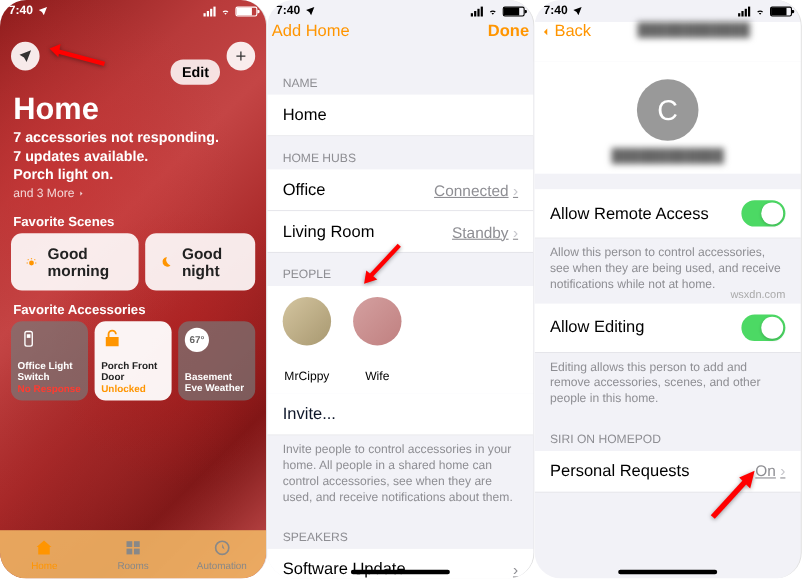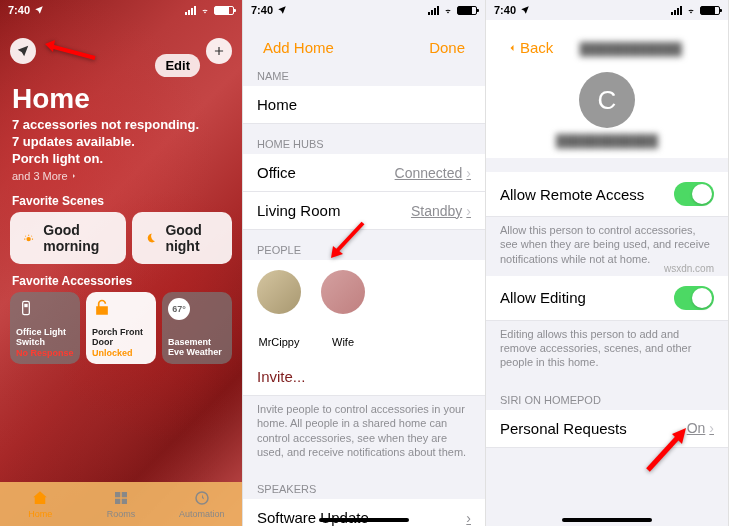--- a/index.html
+++ b/index.html
@@ -1,17 +1,17 @@
 <!DOCTYPE html>
 <html><head>
 <meta charset="utf-8">
 <style>
 * { margin: 0; padding: 0; box-sizing: border-box; font-family: -apple-system, "Helvetica Neue", Arial, sans-serif; }
 body { background: #fff; width: 730px; height: 526px; display: flex; }
-.phone { width: 243px; height: 526px; background: #fff; border-right: 1px solid #e0e0e0; position: relative; overflow: hidden; }
+.phone { width: 243px; height: 526px; background: #fff; border-right: 1px solid #e0e0e0; position: relative; overflow: hidden; border-radius: 24px; }
 .phone:last-child { border-right: none; }
 
 
 .status { height: 20px; display: flex; justify-content: space-between; align-items: center; padding: 0 8px; font-size: 11px; font-weight: 600; color: #fff; }
 .status.dark { color: #000; }
 .status-left { display: flex; align-items: center; gap: 4px; }
 .status-right { display: flex; align-items: center; gap: 3px; }
 .signal { display: inline-flex; align-items: flex-end; gap: 1px; }
 .signal i { width: 2px; background: currentColor; display: inline-block; }
 .signal i:nth-child(1){height:3px}.signal i:nth-child(2){height:5px}.signal i:nth-child(3){height:7px}.signal i:nth-child(4){height:9px}
@@ -44,28 +44,28 @@
 .tile-state.unlocked { color: #ff9500; }
 .tile-state.no-resp { color: #ff3b30; }
 .tabbar { margin-top: auto; height: 44px; background: rgba(240,180,100,0.9); display: flex; }
 .tab { flex: 1; display: flex; flex-direction: column; align-items: center; justify-content: center; font-size: 9px; gap: 2px; color: #888; }
 .tab.active { color: #ff9500; }
 .tab svg { width: 18px; height: 18px; }
 .arrow-red { position: absolute; z-index: 5; }
 .arrow-red svg { filter: drop-shadow(0 1px 2px rgba(0,0,0,0.4)); }
 
 
-.nav { height: 36px; display: flex; justify-content: space-between; align-items: flex-end; padding: 0 20px; font-size: 15px; }
+.nav { height: 36px; display: flex; justify-content: space-between; align-items: flex-start; padding: 0 4px; font-size: 15px; }
 .nav .left, .nav .right { color: #ff9500; display: flex; align-items: center; gap: 2px; }
-.nav .right { font-weight: 400; }
+.nav .right { font-weight: 700; }
 .grp-header { font-size: 11px; color: #8e8e93; padding: 14px 14px 4px; background: #f2f2f7; text-transform: uppercase; }
 .row { background: #fff; padding: 10px 14px; display: flex; justify-content: space-between; align-items: center; font-size: 15px; border-bottom: 0.5px solid #e5e5ea; }
 .row .val { color: #8e8e93; font-size: 14px; display: flex; align-items: center; gap: 4px; text-decoration: underline; }
 .row input { border: none; font-size: 15px; width: 100%; outline: none; }
-.row.link { color: #7f1d1d; }
+.row.link { color: #0f172a; }
 .footer-txt { font-size: 11px; color: #8e8e93; padding: 6px 14px 10px; background: #f2f2f7; line-height: 1.3; }
 .people { background: #fff; padding: 10px 14px; display: flex; gap: 20px; }
 .person { display: flex; flex-direction: column; align-items: center; gap: 22px; }
 .avatar { width: 44px; height: 44px; border-radius: 50%; background: #ccc; overflow: hidden; display: flex; align-items: center; justify-content: center; }
 .avatar.p1 { background: linear-gradient(135deg, #d4c5a0, #a89870); }
 .avatar.p2 { background: linear-gradient(135deg, #d4a0a0, #c08080); }
 .person-name { font-size: 11px; }
 .p2 { background: #f2f2f7; }
 .toggle { width: 40px; height: 24px; border-radius: 12px; background: #4cd964; position: relative; }
 .toggle::after { content: ""; position: absolute; right: 2px; top: 2px; width: 20px; height: 20px; background: #fff; border-radius: 50%; box-shadow: 0 1px 3px rgba(0,0,0,0.2); }

